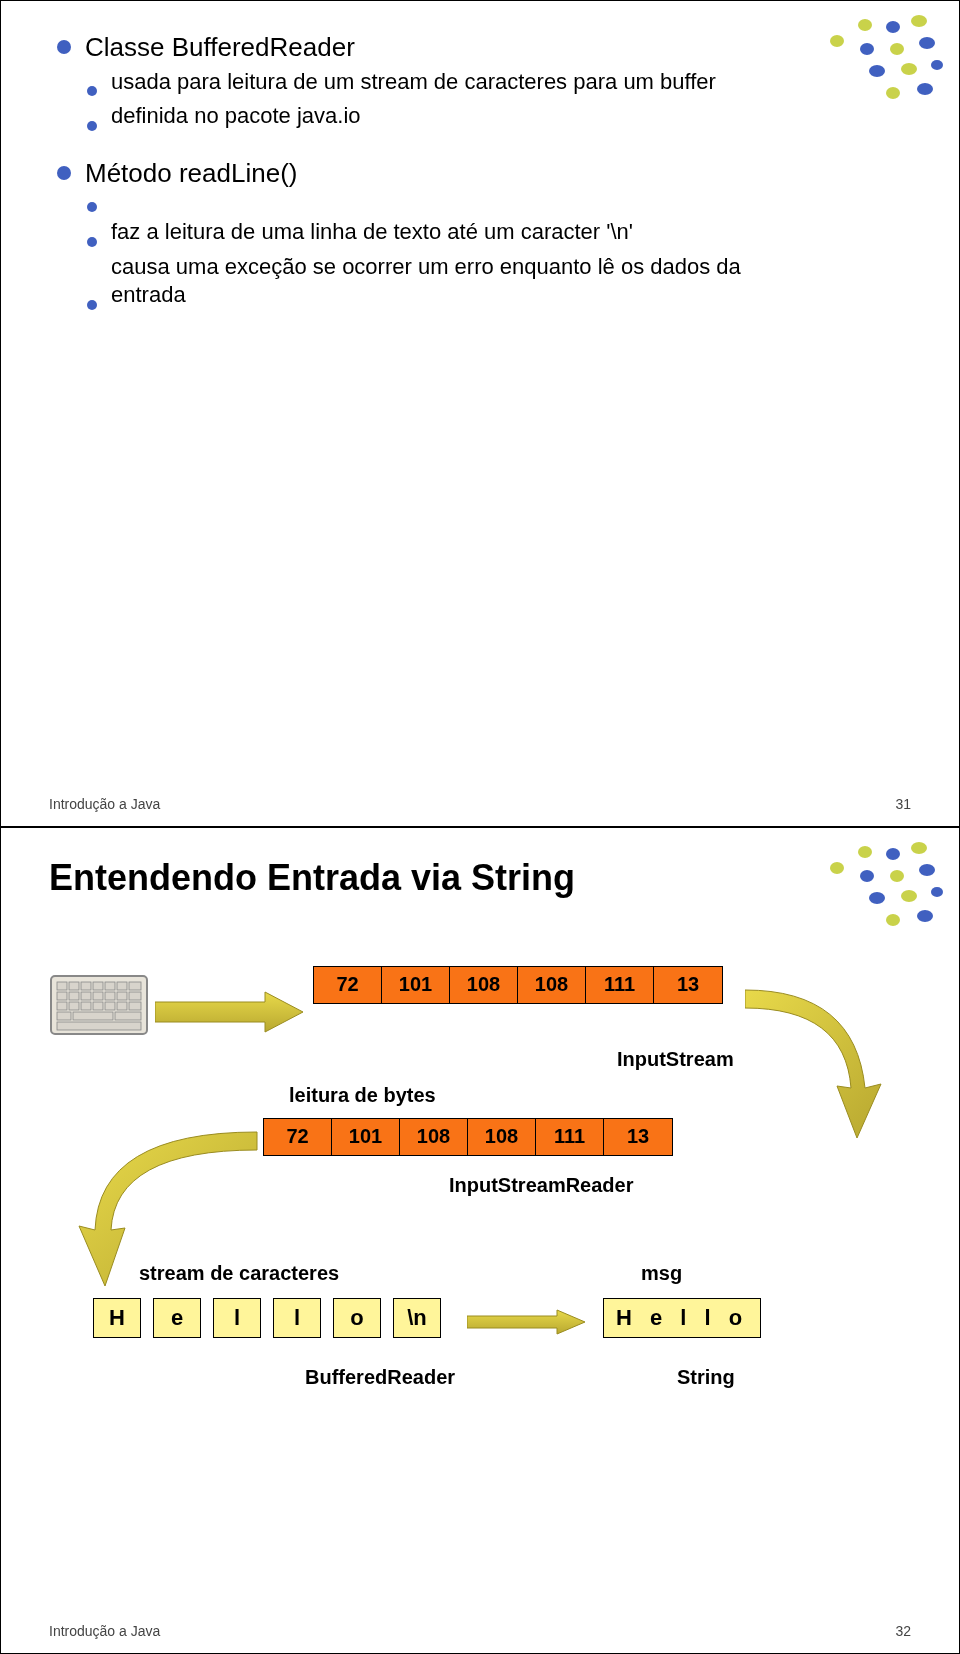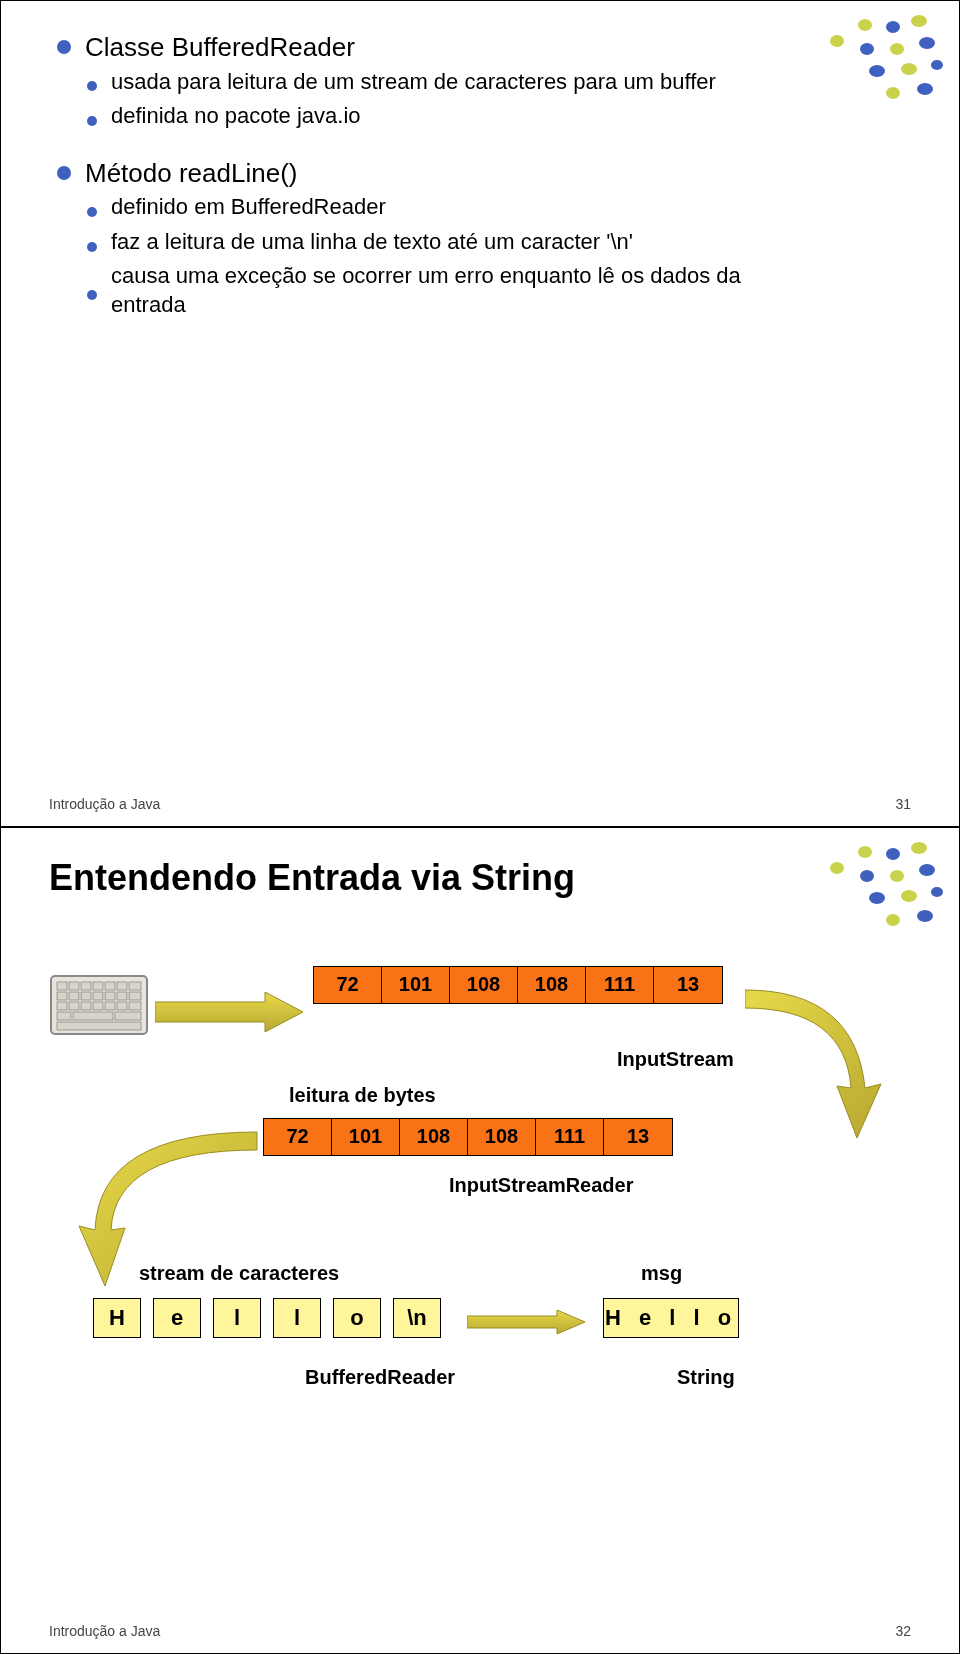--- a/index.html
+++ b/index.html
@@ -34,21 +34,21 @@
   .bullets { margin-left: 8px; }
   .b1 {
     display: flex;
     align-items: flex-start;
     font-size: 26px;
     margin-bottom: 4px;
     line-height: 1.25;
   }
   .b2 {
     display: flex;
-    align-items: center;
+    align-items: flex-end;
     font-size: 22px;
     margin-left: 30px;
     margin-bottom: 6px;
     line-height: 1.3;
     color: #000;
   }
   .dot-blue {
     width: 14px; height: 14px; border-radius: 50%;
     background: #4060c0;
     flex-shrink: 0;
@@ -115,21 +115,21 @@
     align-items: center;
     justify-content: center;
     font-size: 22px;
     font-weight: bold;
     margin-right: 12px;
   }
   .msg-box {
     position: absolute;
     border: 1px solid #000;
     background: #fff59a;
-    padding: 6px 1px;
+    padding: 6px 12px;
     font-size: 22px;
     font-weight: bold;
     letter-spacing: 6px;
   }
   .label {
     position: absolute;
     font-size: 20px;
     font-weight: bold;
     color: #000;
   }
@@ -182,21 +182,20 @@
     </div>
 
     <div style="height:20px;"></div>
 
     <div class="b1">
       <span class="dot-blue"></span>
       <span>Método readLine()</span>
     </div>
     <div class="b2">
       <span class="dot-blue-sm"></span>
-      <span>definido em BufferedReader</span>
     </div>
     <div class="b2">
       <span class="dot-blue-sm"></span>
       <span>faz a leitura de uma linha de texto até um caracter '\n'</span>
     </div>
     <div class="b2">
       <span class="dot-blue-sm"></span>
       <span style="max-width:640px;">causa uma exceção se ocorrer um erro enquanto lê os dados da entrada</span>
     </div>
   </div>

